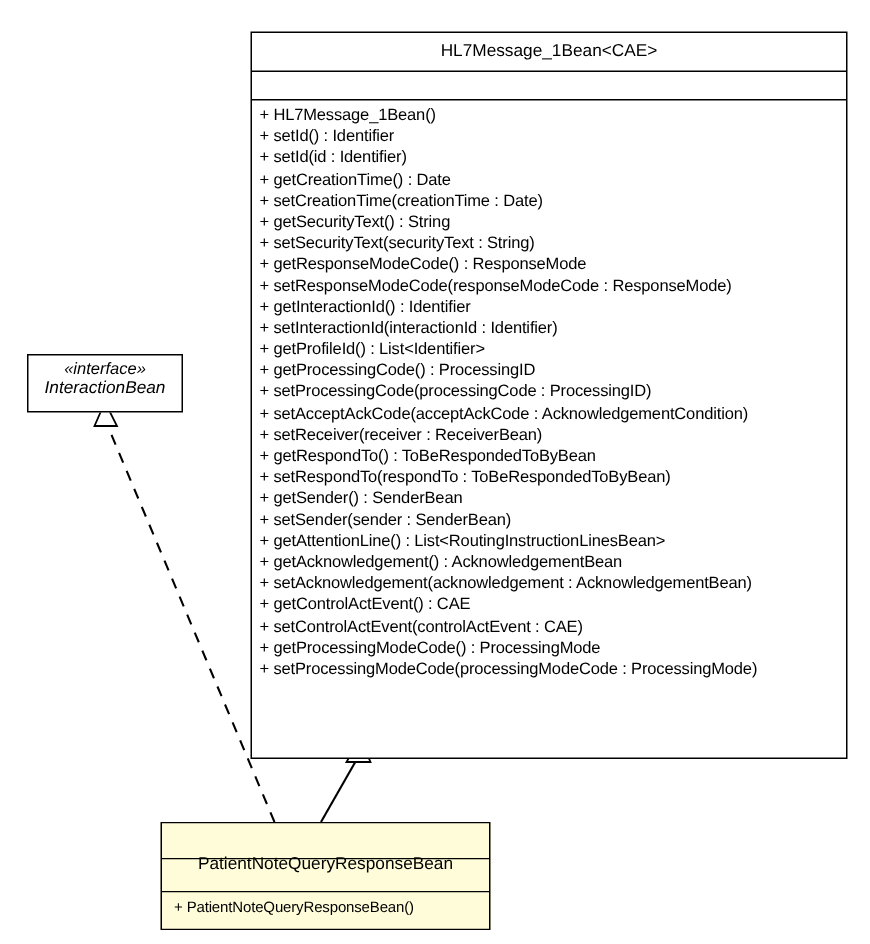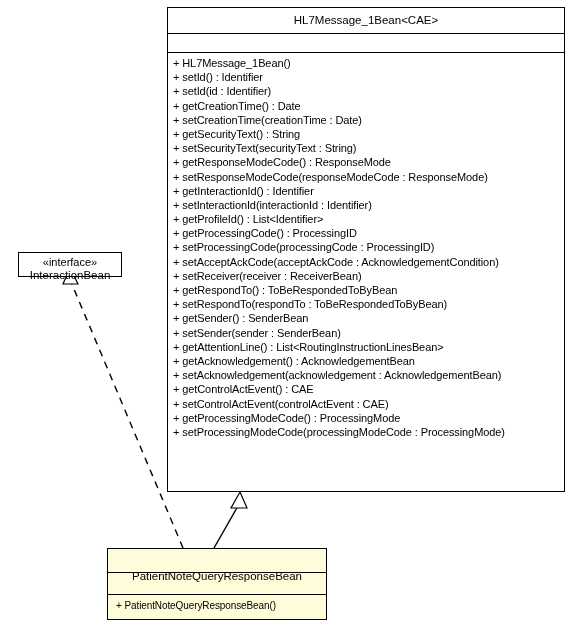--- a/index.html
+++ b/index.html
@@ -49,21 +49,21 @@
   .uml-stereotype {
     text-align: center;
     font-size: 11px;
     line-height: 13px;
     color: #000000;
   }
 
   
   #main-class {
     left: 167px;
-    top: 7px;
+    top: 21px;
     width: 398px;
     height: 485px;
   }
   #main-class .c-title {
     height: 26px;
     padding-top: 6px;
   }
   #main-class .c-attrs {
     height: 19px;
   }
@@ -76,24 +76,25 @@
     line-height: 14.2px;
     height: 14.2px;
     color: #000000;
     white-space: nowrap;
     letter-spacing: -0.1px;
   }
 
   
   #interface-box {
     left: 18px;
-    top: 252px;
+    top: 236px;
     width: 104px;
-    height: 25px;
+    height: 39px;
     padding-top: 3px;
+    font-style: italic;
   }
   #interface-box .uml-title {
     font-size: 11.5px;
   }
 
   
   #sub-class {
     left: 107px;
     top: 548px;
     width: 220px;

